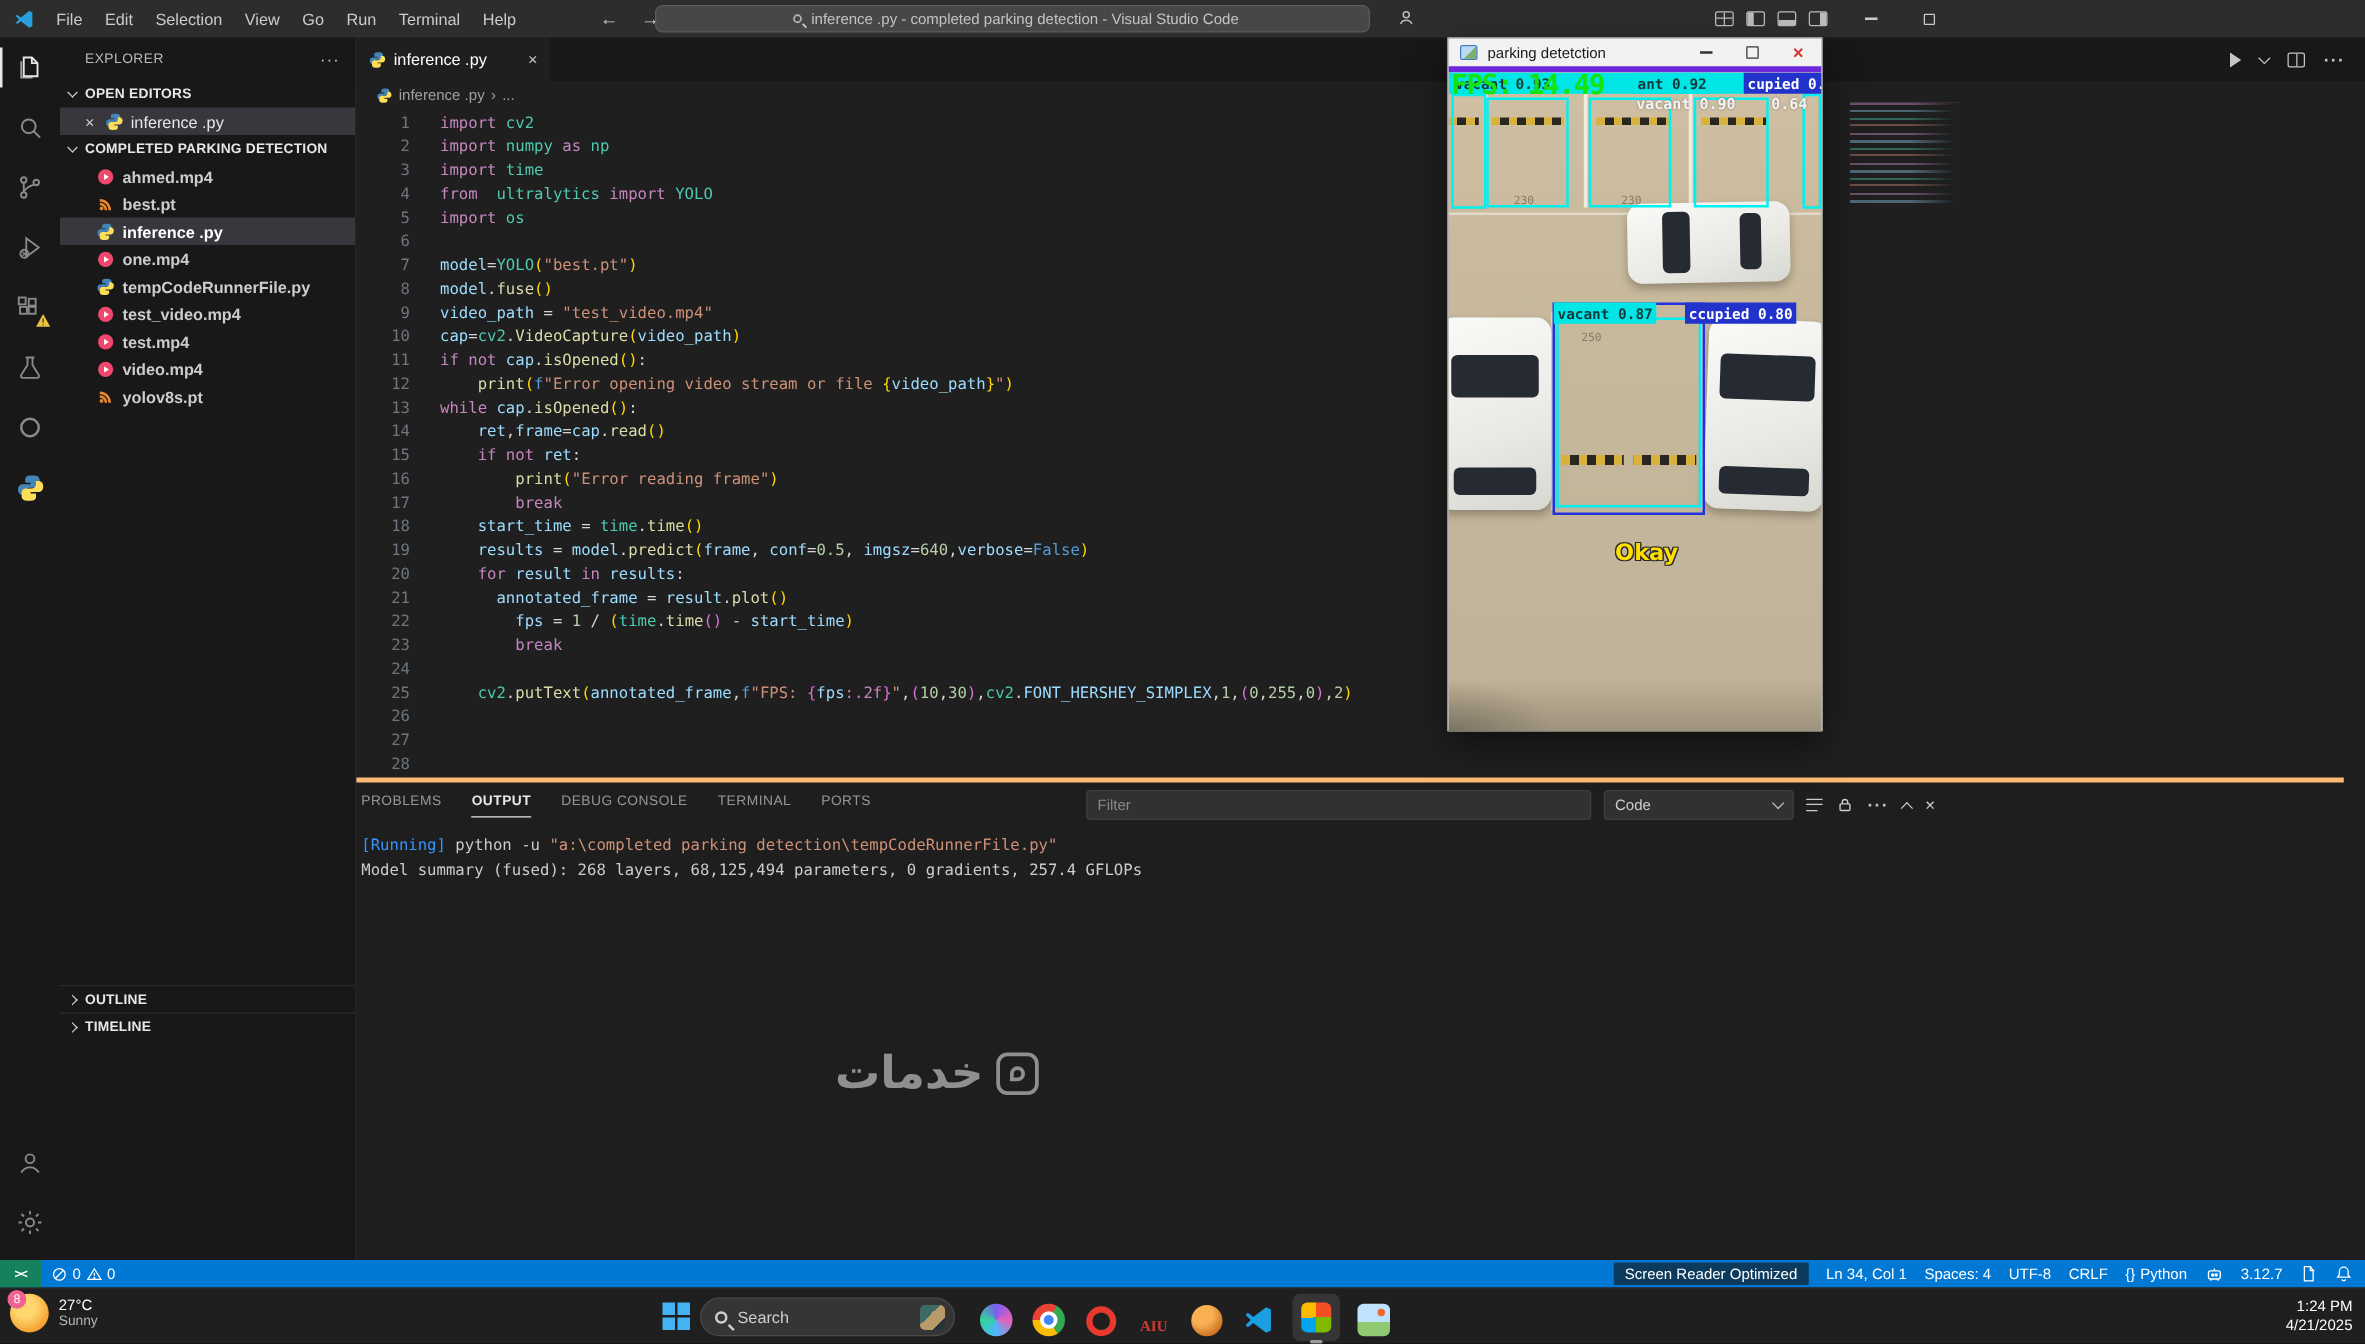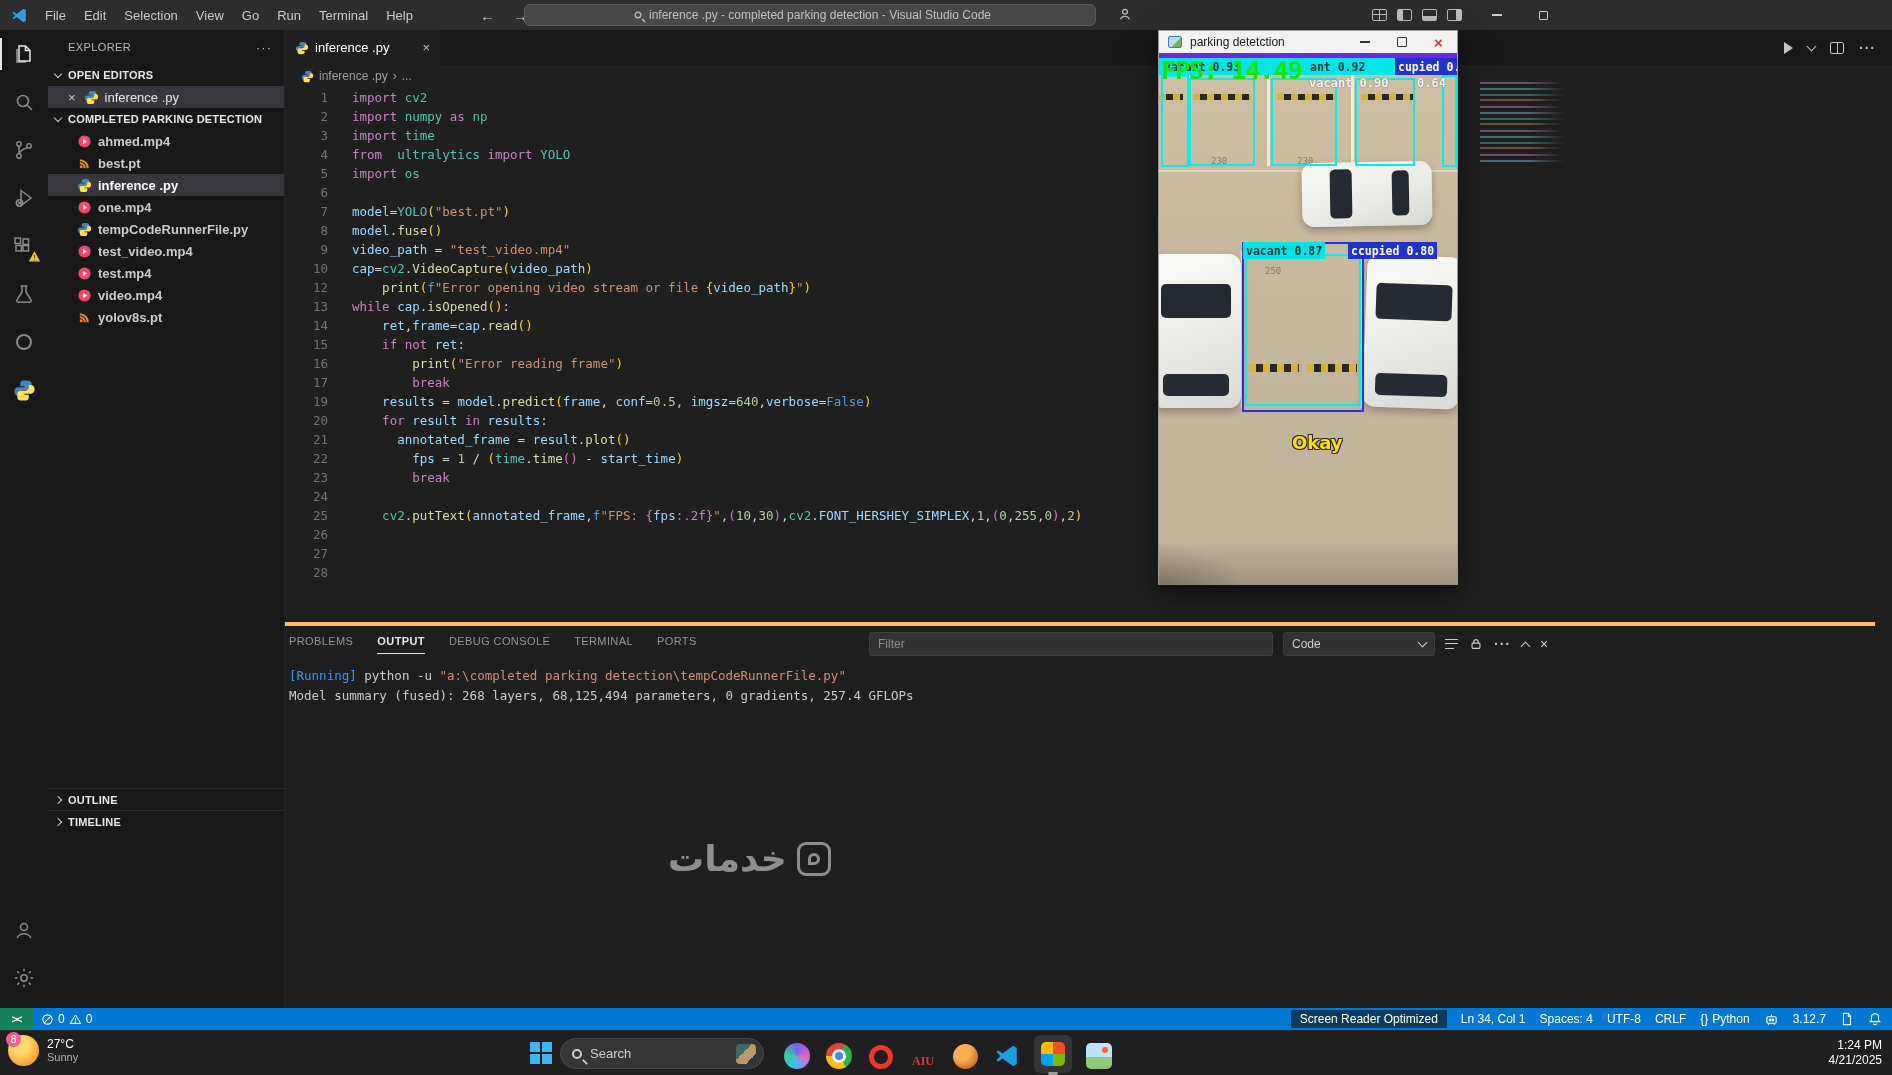--- a/index.html
+++ b/index.html
@@ -140,21 +140,21 @@
   .fw-max-box { width:10px; height:10px; border:1.3px solid #333; border-radius:1px; }
   .fw-x { color:#d83a30; font-size:15px; font-weight:bold; }
   .video { position:relative; width:298px; height:527px; overflow:hidden; background:linear-gradient(180deg,#cfc0a4 0%,#cabb9e 22%,#c5b79c 55%,#c0b298 100%); font-family:"DejaVu Sans Mono", monospace; }
   .vbox { position:absolute; border:2.5px solid #00f0f0; }
   .vbox.blue { border-color:#2233dd; }
   .chip { position:absolute; height:17px; display:flex; align-items:center; padding:0 3px; font-size:11.5px; font-weight:bold; white-space:nowrap; }
   .chip.cyan { background:#00e5e5; color:#123a3a; }
   .chip.blue { background:#2233cc; color:#ffffff; }
   .cyan-band { position:absolute; left:0; top:0; width:240px; height:17px; background:#00e5e5; }
   .row2-label { position:absolute; color:#f4f4f4; font-size:12px; font-weight:bold; text-shadow:0 0 2px rgba(0,0,0,.4); }
-  .fps-text { position:absolute; left:2px; top:-2px; color:#17e20d; font-size:25px; font-weight:bold; z-index:6; letter-spacing:-1px; }
+  .fps-text { position:absolute; left:2px; top:-2px; color:#17e20d; font-size:22px; font-weight:bold; z-index:6; letter-spacing:-1px; }
   .stopper { position:absolute; height:6px; background:repeating-linear-gradient(90deg,#d8b23a 0 7px,#2a2620 7px 14px); }
   .wline { position:absolute; background:rgba(255,255,255,.7); }
   .spot-num { position:absolute; color:rgba(90,80,60,.6); font-size:9px; }
   .car { position:absolute; background:linear-gradient(160deg,#fafaf8 0%,#e9e9e5 60%,#d8d8d2 100%); border-radius:12px; box-shadow:0 4px 8px rgba(0,0,0,.28); }
   .glass { position:absolute; background:#262b33; border-radius:5px; }
   .okay-text { position:absolute; left:133px; top:374px; color:#ffdf00; font-size:18px; font-weight:bold; font-family:"DejaVu Sans", sans-serif;
     text-shadow:-1px -1px 0 #2a2a2a, 1px -1px 0 #2a2a2a, -1px 1px 0 #2a2a2a, 1px 1px 0 #2a2a2a; }
   .vignette { position:absolute; inset:0; pointer-events:none;
     background:radial-gradient(120px 60px at 0% 100%, rgba(0,0,0,.22), transparent 70%), linear-gradient(180deg, transparent 92%, rgba(0,0,0,.18)); }
 </style>
@@ -414,26 +414,28 @@
         <div class="code-line"><span class="ln">1</span><span class="lc"><span class="tok-kw">import </span><span class="tok-mod">cv2</span></span></div>
         <div class="code-line"><span class="ln">2</span><span class="lc"><span class="tok-kw">import </span><span class="tok-mod">numpy </span><span class="tok-kw">as </span><span class="tok-mod">np</span></span></div>
         <div class="code-line"><span class="ln">3</span><span class="lc"><span class="tok-kw">import </span><span class="tok-mod">time</span></span></div>
         <div class="code-line"><span class="ln">4</span><span class="lc"><span class="tok-kw">from  </span><span class="tok-mod">ultralytics </span><span class="tok-kw">import </span><span class="tok-mod">YOLO</span></span></div>
         <div class="code-line"><span class="ln">5</span><span class="lc"><span class="tok-kw">import </span><span class="tok-mod">os</span></span></div>
         <div class="code-line"><span class="ln">6</span><span class="lc"></span></div>
         <div class="code-line"><span class="ln">7</span><span class="lc"><span class="tok-var">model</span><span class="tok-op">=</span><span class="tok-mod">YOLO</span><span class="tok-p1">(</span><span class="tok-str">"best.pt"</span><span class="tok-p1">)</span></span></div>
         <div class="code-line"><span class="ln">8</span><span class="lc"><span class="tok-var">model</span><span class="tok-op">.</span><span class="tok-fn">fuse</span><span class="tok-p1">()</span></span></div>
         <div class="code-line"><span class="ln">9</span><span class="lc"><span class="tok-var">video_path</span><span class="tok-op"> = </span><span class="tok-str">"test_video.mp4"</span></span></div>
         <div class="code-line"><span class="ln">10</span><span class="lc"><span class="tok-var">cap</span><span class="tok-op">=</span><span class="tok-mod">cv2</span><span class="tok-op">.</span><span class="tok-fn">VideoCapture</span><span class="tok-p1">(</span><span class="tok-var">video_path</span><span class="tok-p1">)</span></span></div>
+        <div class="code-line"><span class="ln">11</span><span class="lc"><span class="tok-kw">if </span><span class="tok-kw">not </span><span class="tok-var">cap</span><span class="tok-op">.</span><span class="tok-fn">isOpened</span><span class="tok-p1">()</span><span class="tok-op">:</span></span></div>
         <div class="code-line"><span class="ln">12</span><span class="lc"><span class="tok-op">    </span><span class="tok-fn">print</span><span class="tok-p1">(</span><span class="tok-const">f</span><span class="tok-str">"Error opening video stream or file </span><span class="tok-p1">{</span><span class="tok-var">video_path</span><span class="tok-p1">}</span><span class="tok-str">"</span><span class="tok-p1">)</span></span></div>
         <div class="code-line"><span class="ln">13</span><span class="lc"><span class="tok-kw">while </span><span class="tok-var">cap</span><span class="tok-op">.</span><span class="tok-fn">isOpened</span><span class="tok-p1">()</span><span class="tok-op">:</span></span></div>
         <div class="code-line"><span class="ln">14</span><span class="lc"><span class="tok-op">    </span><span class="tok-var">ret</span><span class="tok-op">,</span><span class="tok-var">frame</span><span class="tok-op">=</span><span class="tok-var">cap</span><span class="tok-op">.</span><span class="tok-fn">read</span><span class="tok-p1">()</span></span></div>
         <div class="code-line"><span class="ln">15</span><span class="lc"><span class="tok-op">    </span><span class="tok-kw">if </span><span class="tok-kw">not </span><span class="tok-var">ret</span><span class="tok-op">:</span></span></div>
         <div class="code-line"><span class="ln">16</span><span class="lc"><span class="tok-op">        </span><span class="tok-fn">print</span><span class="tok-p1">(</span><span class="tok-str">"Error reading frame"</span><span class="tok-p1">)</span></span></div>
         <div class="code-line"><span class="ln">17</span><span class="lc"><span class="tok-op">        </span><span class="tok-kw">break</span></span></div>
+        <div class="code-line"><span class="ln">18</span><span class="lc"><span class="tok-op">    </span><span class="tok-var">start_time</span><span class="tok-op"> = </span><span class="tok-mod">time</span><span class="tok-op">.</span><span class="tok-fn">time</span><span class="tok-p1">()</span></span></div>
         <div class="code-line"><span class="ln">19</span><span class="lc"><span class="tok-op">    </span><span class="tok-var">results</span><span class="tok-op"> = </span><span class="tok-var">model</span><span class="tok-op">.</span><span class="tok-fn">predict</span><span class="tok-p1">(</span><span class="tok-var">frame</span><span class="tok-op">, </span><span class="tok-var">conf</span><span class="tok-op">=</span><span class="tok-num">0.5</span><span class="tok-op">, </span><span class="tok-var">imgsz</span><span class="tok-op">=</span><span class="tok-num">640</span><span class="tok-op">,</span><span class="tok-var">verbose</span><span class="tok-op">=</span><span class="tok-const">False</span><span class="tok-p1">)</span></span></div>
         <div class="code-line"><span class="ln">20</span><span class="lc"><span class="tok-op">    </span><span class="tok-kw">for </span><span class="tok-var">result </span><span class="tok-kw">in </span><span class="tok-var">results</span><span class="tok-op">:</span></span></div>
         <div class="code-line"><span class="ln">21</span><span class="lc"><span class="tok-op">      </span><span class="tok-var">annotated_frame</span><span class="tok-op"> = </span><span class="tok-var">result</span><span class="tok-op">.</span><span class="tok-fn">plot</span><span class="tok-p1">()</span></span></div>
         <div class="code-line"><span class="ln">22</span><span class="lc"><span class="tok-op">        </span><span class="tok-var">fps</span><span class="tok-op"> = </span><span class="tok-num">1</span><span class="tok-op"> / </span><span class="tok-p1">(</span><span class="tok-mod">time</span><span class="tok-op">.</span><span class="tok-fn">time</span><span class="tok-p2">()</span><span class="tok-op"> - </span><span class="tok-var">start_time</span><span class="tok-p1">)</span></span></div>
         <div class="code-line"><span class="ln">23</span><span class="lc"><span class="tok-op">        </span><span class="tok-kw">break</span></span></div>
         <div class="code-line"><span class="ln">24</span><span class="lc"></span></div>
         <div class="code-line"><span class="ln">25</span><span class="lc"><span class="tok-op">    </span><span class="tok-mod">cv2</span><span class="tok-op">.</span><span class="tok-fn">putText</span><span class="tok-p1">(</span><span class="tok-var">annotated_frame</span><span class="tok-op">,</span><span class="tok-const">f</span><span class="tok-str">"FPS: </span><span class="tok-p2">{</span><span class="tok-var">fps</span><span class="tok-kw">:.2f</span><span class="tok-p2">}</span><span class="tok-str">"</span><span class="tok-op">,</span><span class="tok-p2">(</span><span class="tok-num">10</span><span class="tok-op">,</span><span class="tok-num">30</span><span class="tok-p2">)</span><span class="tok-op">,</span><span class="tok-mod">cv2</span><span class="tok-op">.</span><span class="tok-var">FONT_HERSHEY_SIMPLEX</span><span class="tok-op">,</span><span class="tok-num">1</span><span class="tok-op">,</span><span class="tok-p2">(</span><span class="tok-num">0</span><span class="tok-op">,</span><span class="tok-num">255</span><span class="tok-op">,</span><span class="tok-num">0</span><span class="tok-p2">)</span><span class="tok-op">,</span><span class="tok-num">2</span><span class="tok-p1">)</span></span></div>
         <div class="code-line"><span class="ln">26</span><span class="lc"></span></div>
         <div class="code-line"><span class="ln">27</span><span class="lc"></span></div>
         <div class="code-line"><span class="ln">28</span><span class="lc"></span></div>

